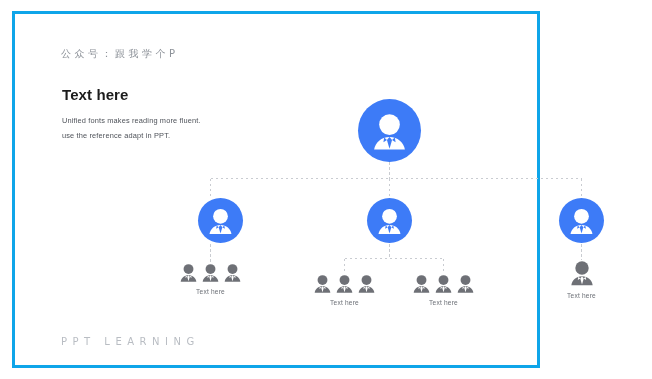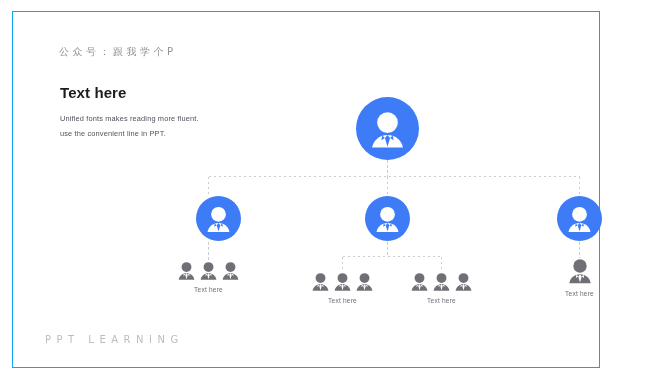--- a/index.html
+++ b/index.html
@@ -10,23 +10,23 @@
   body {
     width: 652px;
     height: 379px;
     font-family: "Liberation Sans", sans-serif;
     overflow: hidden;
   }
   #slide {
     position: absolute;
     left: 12px;
     top: 11px;
-    width: 588px;
+    width: 528px;
     height: 357px;
-    border: 1px solid #0ea5e9;
+    border: 3px solid #0ea5e9;
     background: #ffffff;
     box-sizing: border-box;
   }
   .watermark {
     position: absolute;
     left: 46px;
     top: 33px;
     font-size: 10px;
     letter-spacing: 3.5px;
     color: #8d9299;
@@ -48,21 +48,21 @@
     top: 99px;
     width: 210px;
     font-size: 7.4px;
     line-height: 15.2px;
     color: #4e5259;
     letter-spacing: 0.15px;
   }
   .body-copy div { white-space: nowrap; }
   .footer {
     position: absolute;
-    left: 32px;
+    left: 46px;
     top: 322px;
     font-size: 10px;
     letter-spacing: 5.5px;
     color: #b9bdc3;
     font-family: "DejaVu Sans", sans-serif;
     white-space: nowrap;
   }
   #wires {
     position: absolute;
     left: 0;
@@ -98,21 +98,21 @@
 <body>
 
 <div id="slide">
 
   <div class="watermark">公众号：跟我学个P</div>
 
   <div class="heading">Text here</div>
 
   <div class="body-copy">
     <div>Unified fonts makes reading more fluent.</div>
-    <div>use the convenient line in PPT.</div>
+    <div>use the reference adapt in PPT.</div>
   </div>
 
   <svg id="wires" viewBox="0 0 628 357">
     <g stroke="#c9ccd1" stroke-width="1" stroke-dasharray="2.5,2.5" fill="none" shape-rendering="crispEdges">
       <line x1="374.5" y1="148" x2="374.5" y2="164.5"></line>
       <line x1="195.5" y1="164.5" x2="566.5" y2="164.5"></line>
       <line x1="195.5" y1="164.5" x2="195.5" y2="184"></line>
       <line x1="374.5" y1="164.5" x2="374.5" y2="184"></line>
       <line x1="566.5" y1="164.5" x2="566.5" y2="184"></line>
 

